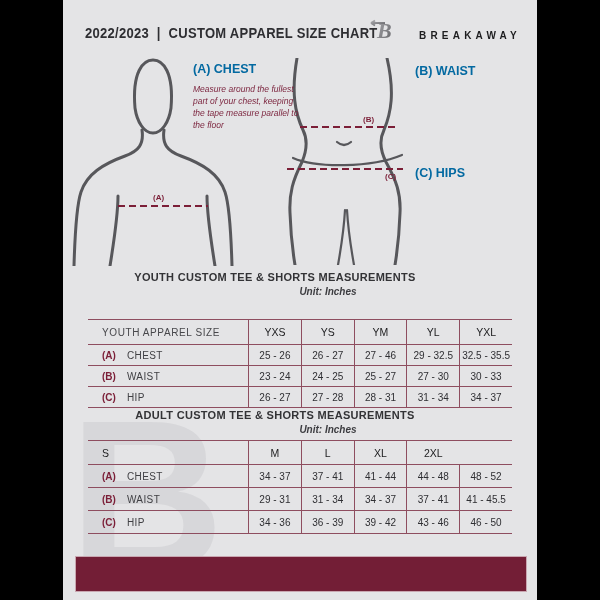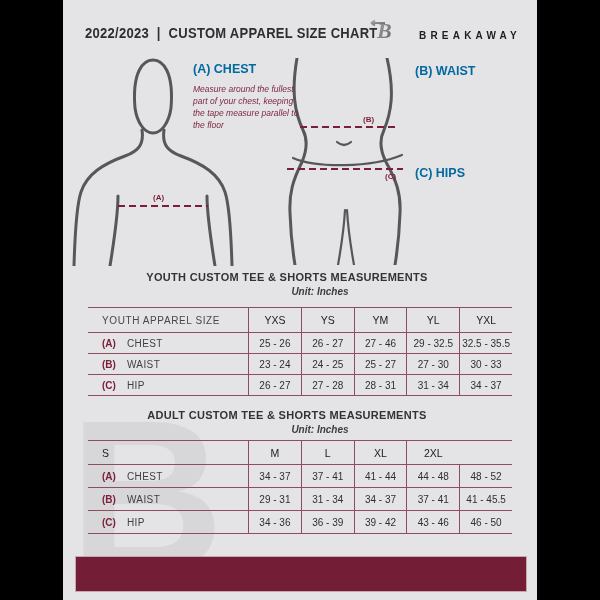--- a/index.html
+++ b/index.html
@@ -22,23 +22,23 @@
   
   .fig { position:absolute; z-index:1; }
   .guide-head { position:absolute; font-size:12.5px; font-weight:700; color:#0369a1; z-index:1; }
   .guide-body { position:absolute; font-size:8.5px; font-style:italic; color:#7d2740;
     line-height:1.42; z-index:1; white-space:pre-line; }
   .dash-line { position:absolute; height:2px; z-index:1;
     background:repeating-linear-gradient(90deg,#7b1e37 0 7px,transparent 7px 11px); }
   .marker { position:absolute; font-size:8px; font-weight:bold; color:#7b1e37; z-index:1; }
 
   
-  .tbl-title { position:absolute; left:12px; width:424px; text-align:center; font-size:11px;
+  .tbl-title { position:absolute; left:0; width:424px; text-align:center; font-size:11px;
     font-weight:800; letter-spacing:.3px; color:#333336; z-index:1; }
-  .tbl-unit { position:absolute; left:0; width:474px; text-align:center; font-size:10px;
+  .tbl-unit { position:absolute; left:8px; width:474px; text-align:center; font-size:10px;
     font-style:italic; font-weight:bold; color:#3c3c40; z-index:1;padding-left:40px; }
   .size-table { position:absolute; left:25px; width:424px; z-index:1; }
   .t-row { display:grid; grid-template-columns:160px repeat(5,1fr); align-items:stretch;
     border-bottom:1px solid #8e4d5f; }
   .t-head { border-top:1px solid #8e4d5f; }
   .cell { display:flex; align-items:center; justify-content:center; font-size:10px;
     color:#2f2f33; border-left:1px solid #8e4d5f; }
   .cell:first-child { border-left:none; justify-content:flex-start; padding-left:14px; }
   .head-cell { font-weight:normal; font-size:10.5px; color:#1c1c1e; }
   .size-label { font-size:10px; color:#47474b; letter-spacing:.6px; }
@@ -102,21 +102,21 @@
     <div class="dash-line" style="left:224px;top:168px;width:116px"></div>
     <div class="marker" style="left:322px;top:172px">(C)</div>
 
     <div class="guide-head" style="left:130px;top:62px">(A) CHEST</div>
     <div class="guide-body" style="left:130px;top:83px;width:107px">Measure around the fullest part of your chest, keeping the tape measure parallel to the floor</div>
     <div class="guide-head" style="left:352px;top:64px">(B) WAIST</div>
     <div class="guide-head" style="left:352px;top:166px">(C) HIPS</div>
 
     <div class="tbl-title" style="top:271px">YOUTH CUSTOM TEE &amp; SHORTS MEASUREMENTS</div>
     <div class="tbl-unit" style="top:286px">Unit: Inches</div>
-    <div class="size-table tbl-youth" style="top:307px">
+    <div class="size-table tbl-youth" style="top:319px">
         <div class="t-row t-head">
           <div class="cell size-label">YOUTH APPAREL SIZE</div>
           <div class="cell head-cell">YXS</div>
           <div class="cell head-cell">YS</div>
           <div class="cell head-cell">YM</div>
           <div class="cell head-cell">YL</div>
           <div class="cell head-cell">YXL</div>
         </div>
         <div class="t-row">
           <div class="cell ">

